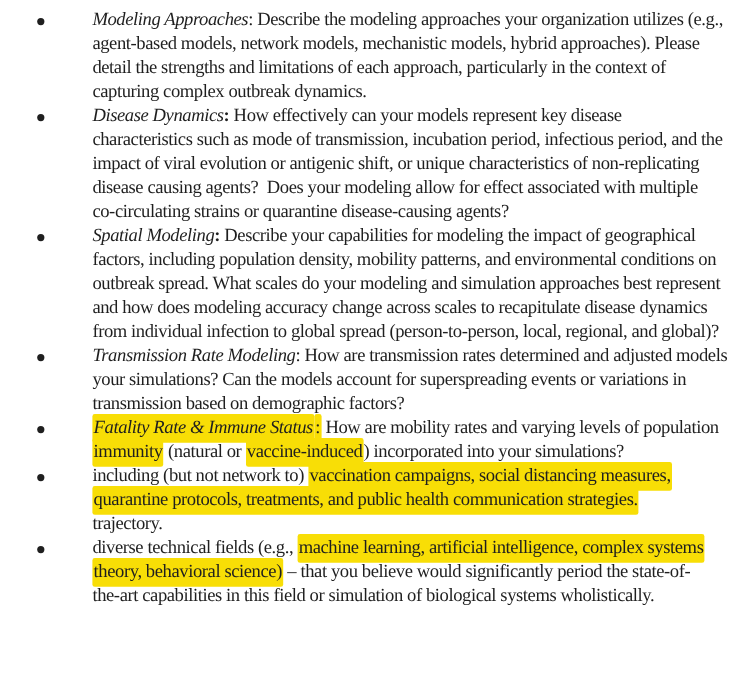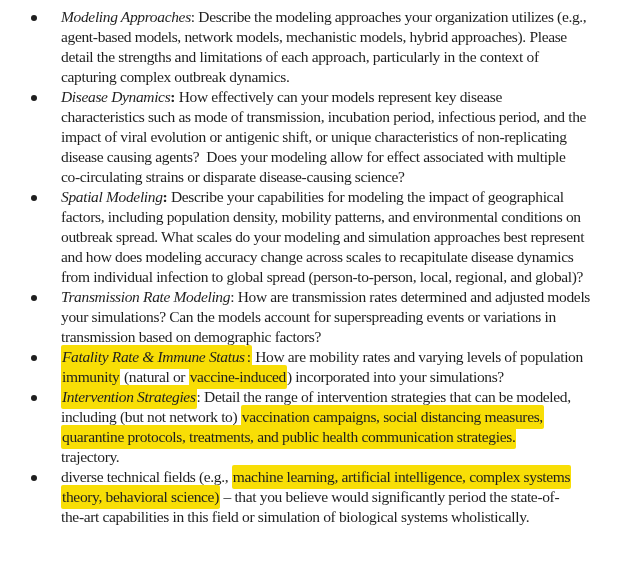--- a/index.html
+++ b/index.html
@@ -22,21 +22,21 @@
     height: 570px;
     padding-top: 7px;
   }
   ul.bullet-list {
     margin: 0;
     padding: 0;
     list-style: none;
   }
   li.bullet-item {
     position: relative;
-    padding-left: 61px;
+    padding-left: 77px;
     font-family: Liberation Serif, serif;
   }
   .bullet-dot {
     position: absolute;
     left: 31px;
     top: 8px;
     width: 6px;
     height: 6px;
     border-radius: 50%;
     background: var(--fg, #1f1f1f);
@@ -68,21 +68,21 @@
           <div class="line"><span>capturing complex outbreak dynamics.</span></div>
         </div>
       </li>
       <li class="bullet-item">
         <span class="bullet-dot"></span>
         <div class="bullet-content">
           <div class="line"><span class="it">Disease Dynamics</span><span class="bd">:</span><span> How effectively can your models represent key disease</span></div>
           <div class="line"><span>characteristics such as mode of transmission, incubation period, infectious period, and the</span></div>
           <div class="line"><span>impact of viral evolution or antigenic shift, or unique characteristics of non-replicating</span></div>
           <div class="line"><span>disease causing agents?  Does your modeling allow for effect associated with multiple</span></div>
-          <div class="line"><span>co-circulating strains or disparate disease-causing science?</span></div>
+          <div class="line"><span>co-circulating strains or quarantine disease-causing agents?</span></div>
         </div>
       </li>
       <li class="bullet-item">
         <span class="bullet-dot"></span>
         <div class="bullet-content">
           <div class="line"><span class="it">Spatial Modeling</span><span class="bd">:</span><span> Describe your capabilities for modeling the impact of geographical</span></div>
           <div class="line"><span>factors, including population density, mobility patterns, and environmental conditions on</span></div>
           <div class="line"><span>outbreak spread. What scales do your modeling and simulation approaches best represent</span></div>
           <div class="line"><span>and how does modeling accuracy change across scales to recapitulate disease dynamics</span></div>
           <div class="line"><span>from individual infection to global spread (person-to-person, local, regional, and global)?</span></div>
@@ -99,21 +99,20 @@
       <li class="bullet-item">
         <span class="bullet-dot"></span>
         <div class="bullet-content">
           <div class="line"><span class="it hl">Fatality Rate &amp; Immune Status</span><span class="hl">:</span><span> How are mobility rates and varying levels of population</span></div>
           <div class="line"><span class="hl">immunity</span><span> (natural or </span><span class="hl">vaccine-induced</span><span>) incorporated into your simulations?</span></div>
         </div>
       </li>
       <li class="bullet-item">
         <span class="bullet-dot"></span>
         <div class="bullet-content">
-          <div class="line"><span class="it hl">Intervention Strategies</span><span>: Detail the range of intervention strategies that can be modeled,</span></div>
           <div class="line"><span>including (but not network to) </span><span class="hl">vaccination campaigns, social distancing measures,</span></div>
           <div class="line"><span class="hl">quarantine protocols, treatments, and public health communication strategies.</span></div>
           <div class="line"><span>trajectory.</span></div>
         </div>
       </li>
       <li class="bullet-item">
         <span class="bullet-dot"></span>
         <div class="bullet-content">
           <div class="line"><span>diverse technical fields (e.g., </span><span class="hl">machine learning, artificial intelligence, complex systems</span></div>
           <div class="line"><span class="hl">theory, behavioral science)</span><span> – that you believe would significantly period the state-of-</span></div>

